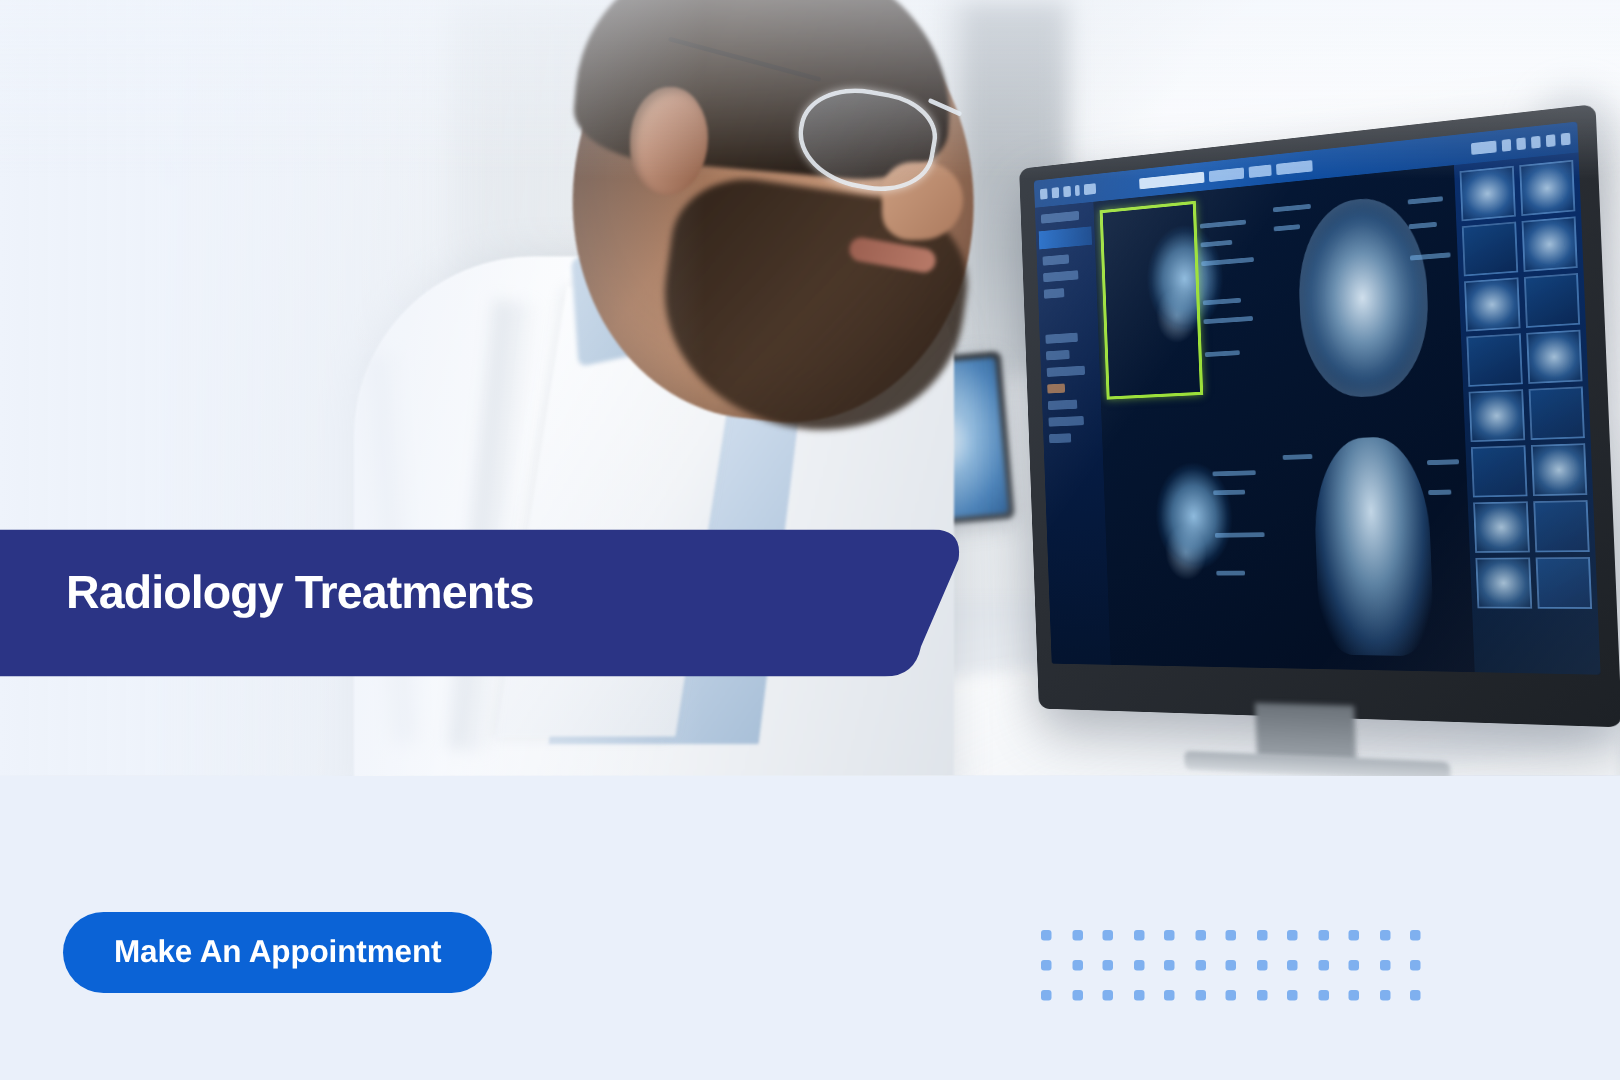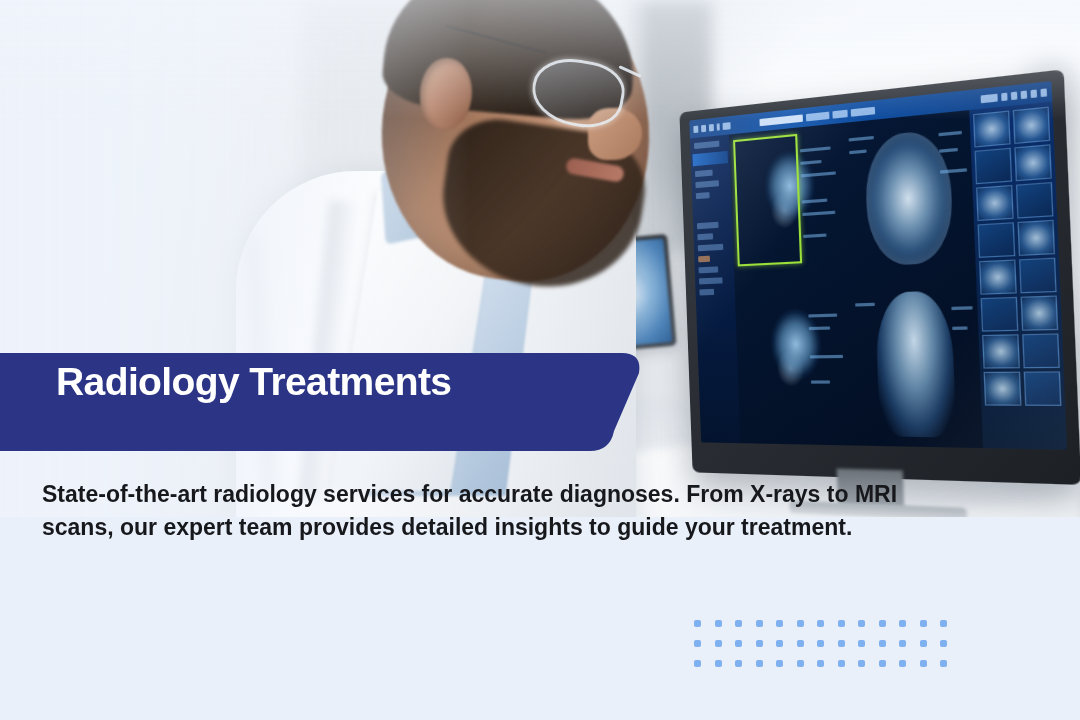--- a/index.html
+++ b/index.html
@@ -276,22 +276,22 @@
     z-index:6;
   }
   .tag span {
     color:#fff; font-size:25px; font-weight:bold; letter-spacing:-.2px; white-space:nowrap;
   }
   .headline-band {
     position:absolute; left:0; top:353px; width:642px; height:98px; z-index:5;
   }
   .headline-band svg { display:block; }
   .headline-text {
-    position:absolute; left:44px; top:360px; z-index:7;
-    color:#fff; font-size:39px; font-weight:bold; letter-spacing:-.6px; white-space:nowrap;margin-left:12px;
+    position:absolute; left:44px; top:377px; z-index:7;
+    color:#fff; font-size:31px; font-weight:bold; letter-spacing:-.6px; white-space:nowrap;
   }
 
   
   .body-copy {
     position:absolute; left:42px; top:478px; width:900px; z-index:8;
     color:#17181c; font-size:23px; font-weight:bold; line-height:33px;
   }
 
   
   .cta {
@@ -453,22 +453,24 @@
   <div class="lower"></div>
 
 
   <div class="headline-band">
     <svg width="642" height="98" viewBox="0 0 642 98" xmlns="http://www.w3.org/2000/svg">
       <path d="M0,0 H622 Q642,0 639,20 L614,78 Q610,98 590,98 H0 Z" fill="#2b3485"></path>
     </svg>
   </div>
   <div class="headline-text">Radiology Treatments</div>
 
-  <p class="body-copy">State-of-the-art radiology services for accurate diagnoses. From X-rays to MRI scans, our expert team provides detailed insights to guide your treatment.</p>
-
+
+  <button class="cta">
+    <span>Make An Appointment</span>
+  </button>
 
   <div class="dots" id="dotgrid" style="grid-template-columns: repeat(13, 20.5px);">
       <i class="dot" style="background: rgb(127, 176, 239);"></i>
       <i class="dot" style="background: rgb(127, 176, 239);"></i>
       <i class="dot" style="background: rgb(127, 176, 239);"></i>
       <i class="dot" style="background: rgb(127, 176, 239);"></i>
       <i class="dot" style="background: rgb(127, 176, 239);"></i>
       <i class="dot" style="background: rgb(127, 176, 239);"></i>
       <i class="dot" style="background: rgb(127, 176, 239);"></i>
       <i class="dot" style="background: rgb(127, 176, 239);"></i>

